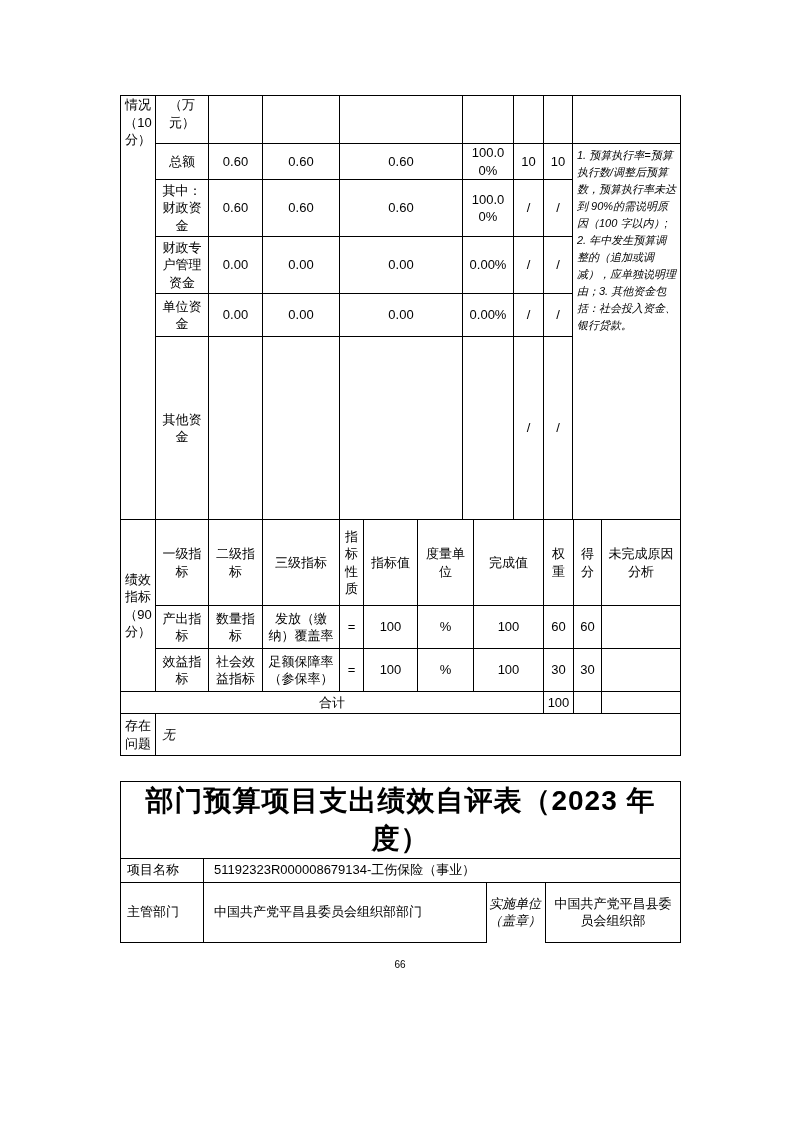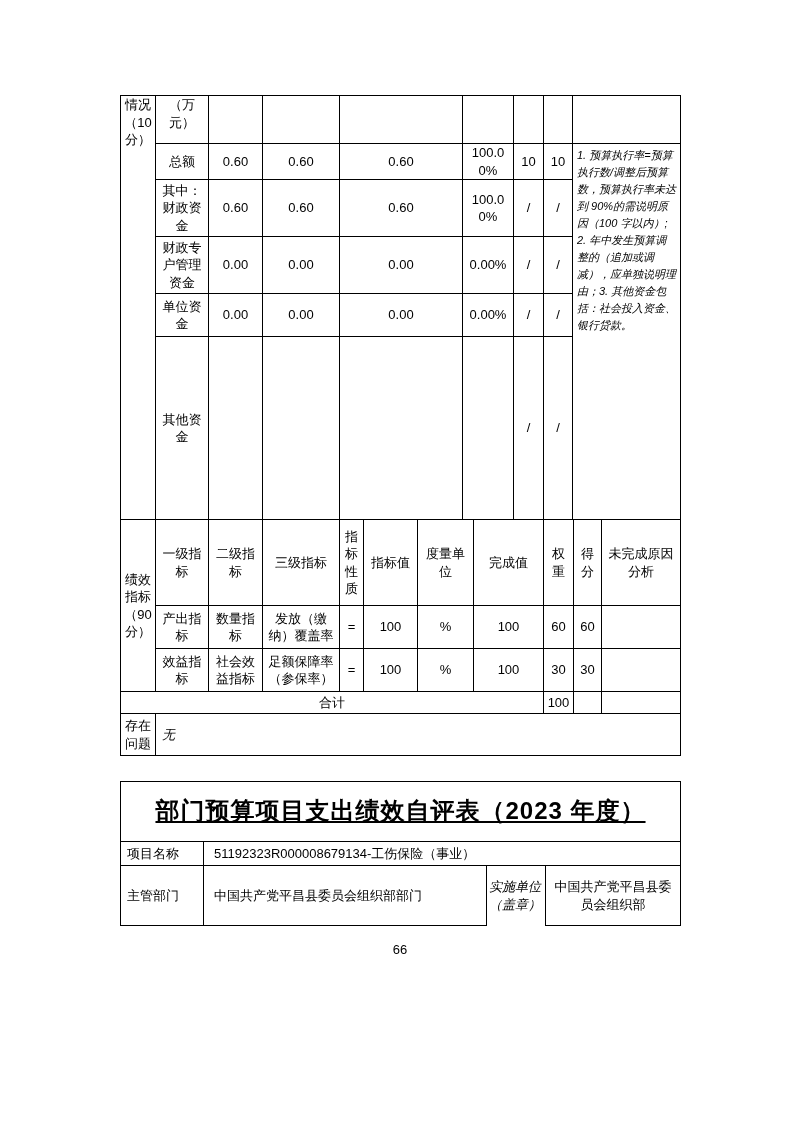--- a/index.html
+++ b/index.html
@@ -19,23 +19,23 @@
   .vtop { vertical-align:top; }
   .left { text-align:left; }
   .pl6 { padding-left:6px; }
   .pl10 { padding-left:10px; }
   .note {
     font-style:italic; text-align:left; vertical-align:top;
     font-size:11px; line-height:1.55; padding:3px 4px;
   }
   .italic { font-style:italic; }
   .tight { padding:0 2px; }
-  .title-cell { font-size:24px; font-weight:bold; letter-spacing:1px;text-decoration:underline; }
+  .title-cell { font-size:28px; font-weight:bold; letter-spacing:1px; }
   .no-bottom { border-bottom:none;font-style:italic; }
-  .pagenum { text-align:center; margin-top:16px; font-size:13px; }
+  .pagenum { text-align:center; margin-top:16px; font-size:10px; }
 </style>
 </head>
 <body>
 
 <div class="sheet">
 
   <table class="tA">
     <colgroup>
       <col style="width:35px">
         <col style="width:53px">

